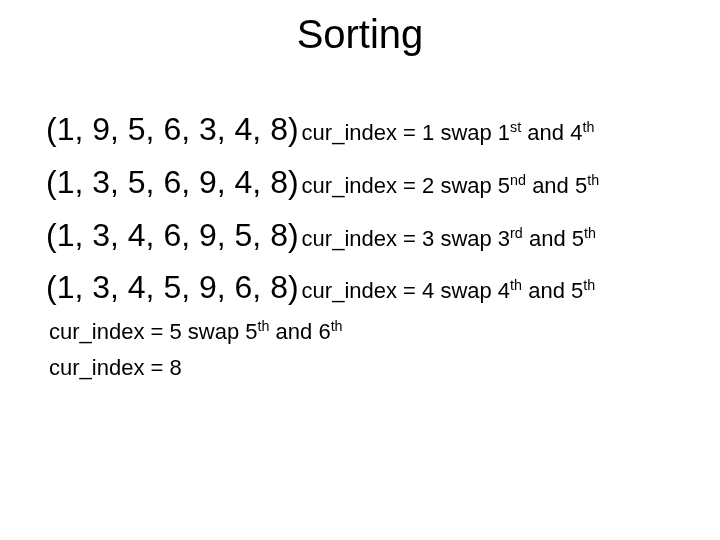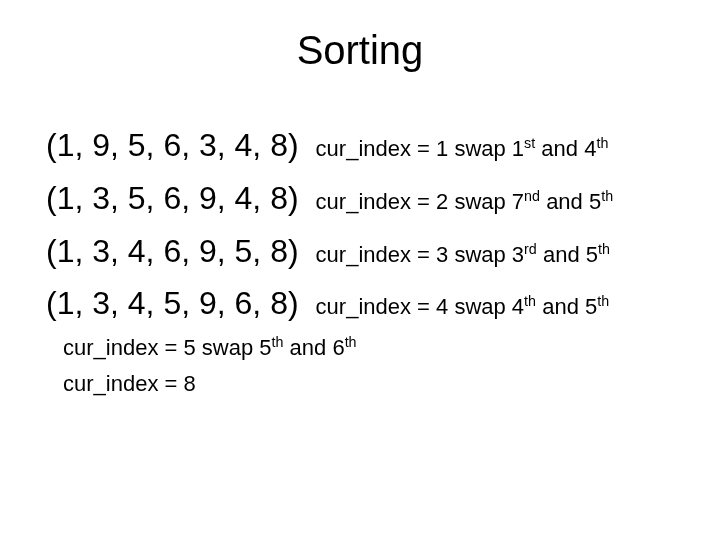--- a/index.html
+++ b/index.html
@@ -8,21 +8,21 @@
     width: 720px;
     height: 540px;
     background: #ffffff;
     font-family: Arial, Helvetica, sans-serif;
     color: #000000;
   }
   .slide {
     width: 720px;
     height: 463px;
     box-sizing: border-box;
-    padding-top: 28px;
+    padding-top: 12px;
   }
   .title {
     text-align: center;
     font-size: 40px;
     font-weight: 400;
     margin-bottom: 46px;
   }
   .content {
     padding-left: 46px;
   }
@@ -30,21 +30,21 @@
     display: flex;
     align-items: baseline;
     line-height: 1.65;
   }
   .seq {
     font-size: 32px;
     white-space: pre;
   }
   .ann {
     font-size: 22px;
-    margin-left: 17px;
+    margin-left: 3px;
     text-align: center;
   }
   .ann sup {
     font-size: 0.65em;
     vertical-align: super;
     line-height: 0;
   }
 </style>
 </head>
 <body>
@@ -53,21 +53,21 @@
   <div class="title">Sorting</div>
   <div class="content">
 
     <div class="row">
       <span class="seq">(1, 9, 5, 6, 3, 4, 8)</span>
       <span class="ann"><span> cur_index = 1 swap 1</span><sup>st</sup><span> and 4</span><sup>th</sup><span></span></span>
     </div>
 
     <div class="row">
       <span class="seq">(1, 3, 5, 6, 9, 4, 8)</span>
-      <span class="ann"><span> cur_index = 2 swap 7</span><sup>nd</sup><span> and 5</span><sup>th</sup><span></span></span>
+      <span class="ann"><span> cur_index = 2 swap 5</span><sup>nd</sup><span> and 5</span><sup>th</sup><span></span></span>
     </div>
 
     <div class="row">
       <span class="seq">(1, 3, 4, 6, 9, 5, 8)</span>
       <span class="ann"><span> cur_index = 3 swap 3</span><sup>rd</sup><span> and 5</span><sup>th</sup><span></span></span>
     </div>
 
     <div class="row">
       <span class="seq">(1, 3, 4, 5, 9, 6, 8)</span>
       <span class="ann"><span> cur_index = 4 swap 4</span><sup>th</sup><span> and 5</span><sup>th</sup><span></span></span>

